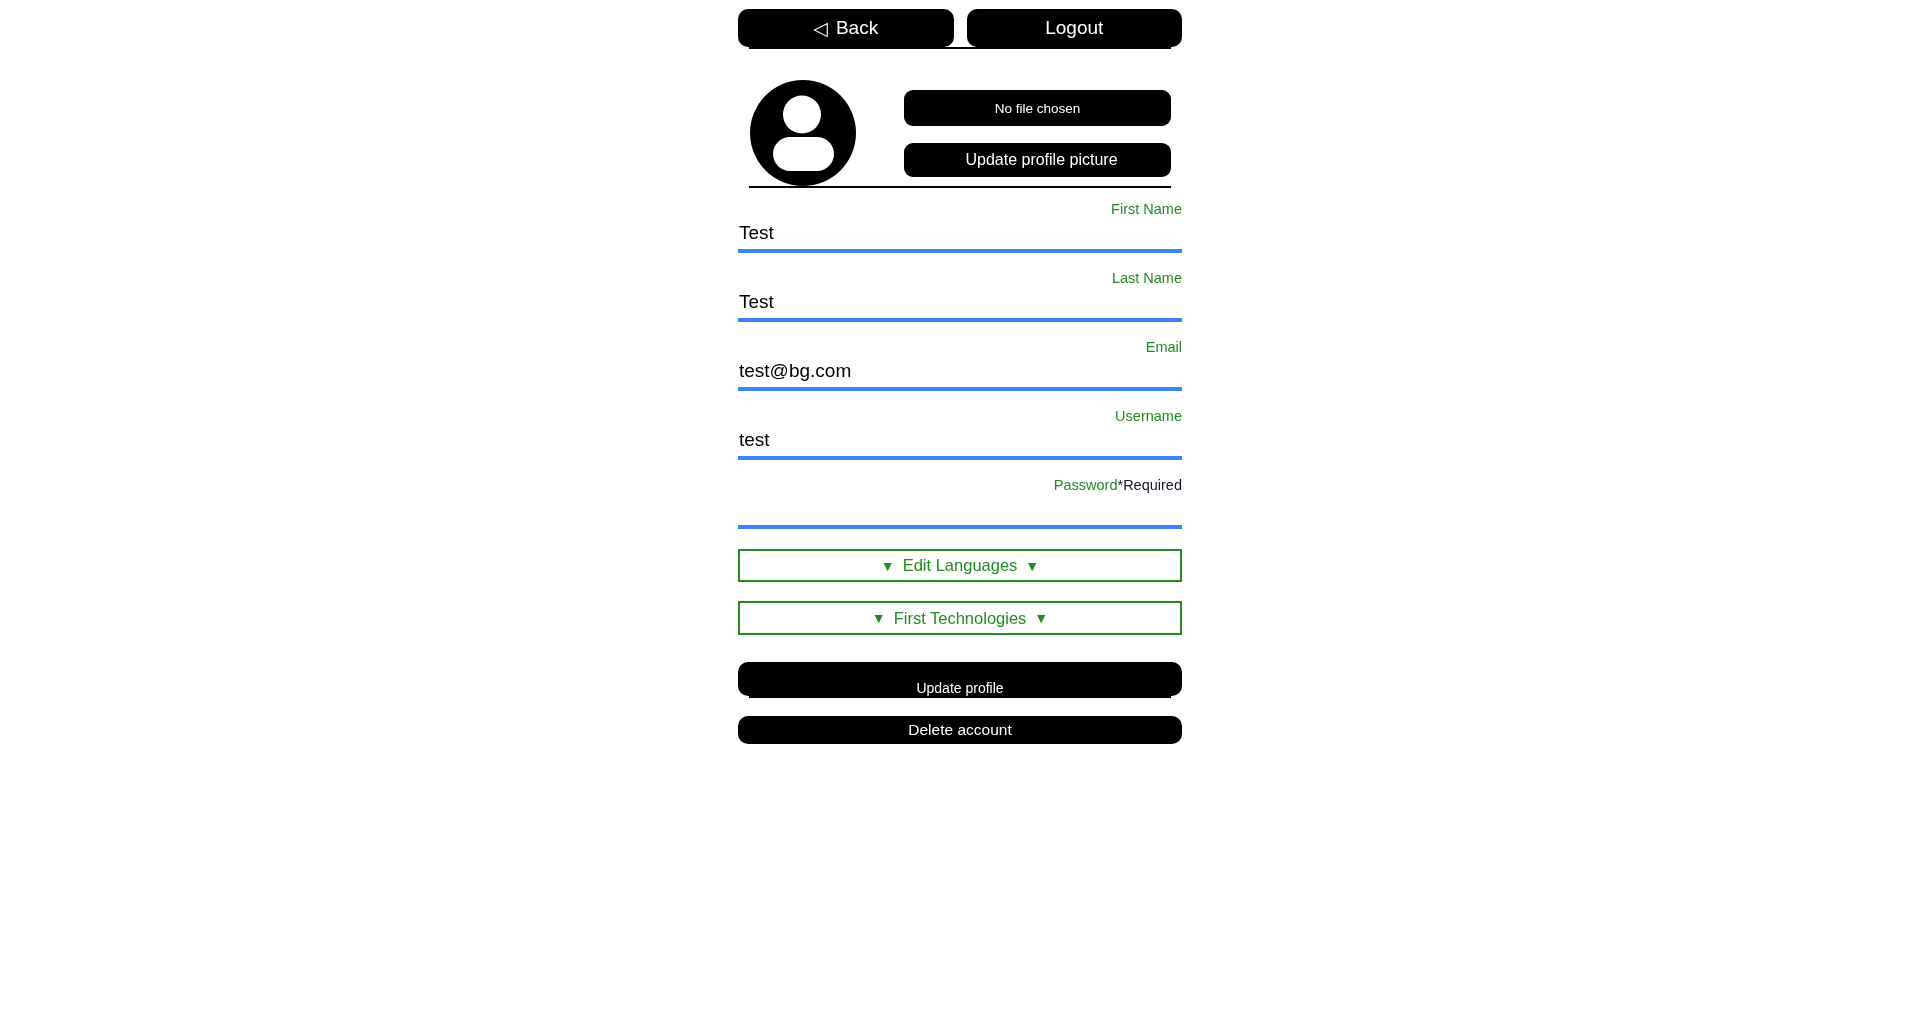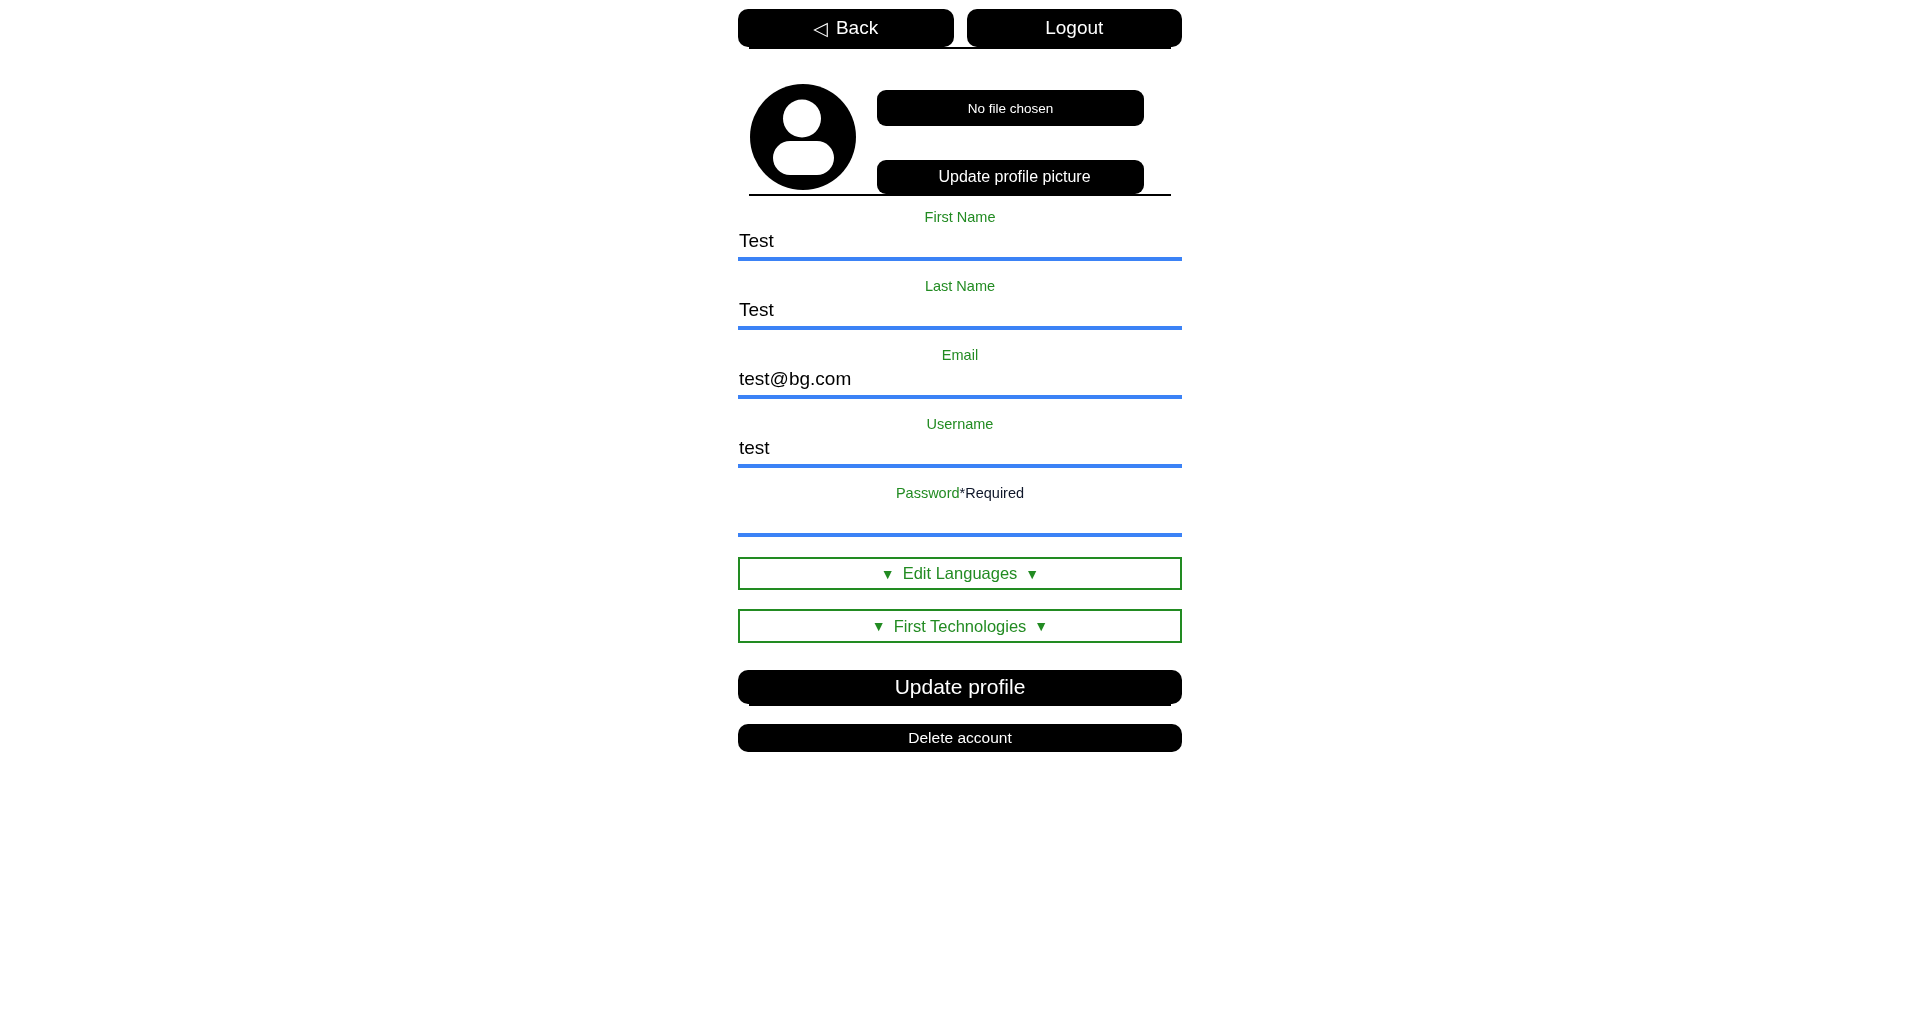--- a/index.html
+++ b/index.html
@@ -48,49 +48,50 @@
   }
   .hr1 { margin-top: 23px; }
   .hr2 { margin-top: 31px; }
   .hr3 { margin-top: 20px; }
 
   
   .avatar-row {
     margin-top: 31px;
     padding-left: 12px;
     display: flex;
-    align-items: center;
+    align-items: flex-start;
+    gap: 27px;
   }
   .avatar-svg { width: 106px; height: 106px; display: block; }
   .avatar-buttons {
     margin-left: 21px;
     width: 267px;
     display: flex;
     flex-direction: column;
   }
   .file-btn {
     margin-top: 10px;
     height: 36px;
     font-size: 13.5px;
     border-radius: 9px;
   }
   .update-pic-btn {
-    margin-top: 34px;
+    margin-top: 17px;
     height: 34px;
     font-size: 16px;
     border-radius: 9px;
     padding-left: 8px;
   }
 
   
   .fields { margin-top: 13px; }
   .field { margin-bottom: 17px; }
   .field-label-row {
     display: flex;
-    justify-content: center;
+    justify-content: flex-end;
     align-items: baseline;
     height: 17px;
     font-size: 14.5px;
     line-height: 17px;
   }
   .field-label { color: #228B22; }
   .required-note { color: #0f172a; }
   .field-input {
     display: block;
     width: 100%;
@@ -124,21 +125,22 @@
   }
   .languages-btn { margin-top: 20px; }
   .technologies-btn { margin-top: 19px; height: 34px; }
   .dd-icon { font-size: 14px; line-height: 1; }
 
   
   .update-profile-btn {
     margin-top: 27px;
     width: 100%;
     height: 34px;
-    font-size: 21px;
+    font-size: 14px;
+    align-items: flex-end;
   }
   .delete-account-btn {
     margin-top: 18px;
     width: 100%;
     height: 28px;
     font-size: 15.5px;
   }
 </style>
 </head>
 <body>

